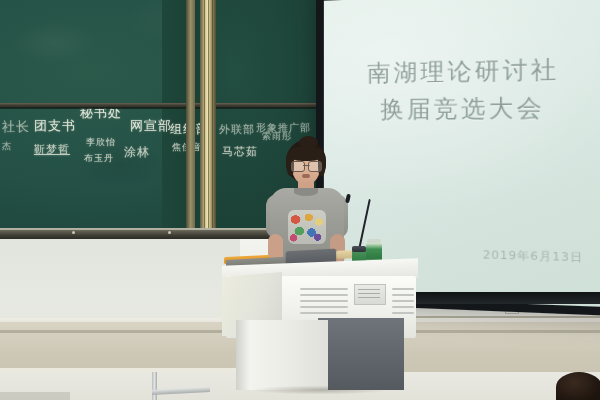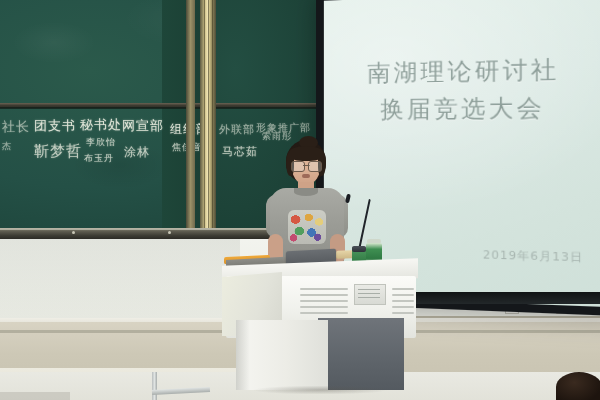--- a/index.html
+++ b/index.html
@@ -424,28 +424,28 @@
   <div class="bracket-h"></div>
 
   <div class="board">
     <div class="board-tex"></div>
   </div>
   <div class="board-mid-dark"></div>
   <div class="board-right"></div>
 
   <div class="chalk head dim" style="left:2px;top:118px;">社长</div>
   <div class="chalk head" style="left:34px;top:117px;">团支书</div>
-  <div class="chalk head" style="left:80px;top:116px;">秘书处</div>
-  <div class="chalk head" style="left:122px;top:117px;">网宣部</div>
+  <div class="chalk head" style="left:80px;top:104px;">秘书处</div>
+  <div class="chalk head" style="left:130px;top:117px;">网宣部</div>
   <div class="chalk head" style="left:170px;top:121px;font-size:12px;">组织部</div>
   <div class="chalk head dim" style="left:219px;top:122px;font-size:11px;">外联部</div>
   <div class="chalk head dim" style="left:256px;top:121px;font-size:10px;">形象推广部</div>
 
   <div class="chalk name dim" style="left:2px;top:140px;">杰</div>
-  <div class="chalk name" style="left:34px;top:142px;font-size:15px;">靳梦哲</div>
+  <div class="chalk name" style="left:34px;top:142px;font-size:11px;text-decoration:underline;">靳梦哲</div>
   <div class="chalk name" style="left:86px;top:136px;">李欣怡</div>
   <div class="chalk name" style="left:84px;top:152px;">布玉丹</div>
   <div class="chalk name" style="left:124px;top:144px;font-size:12px;">涂林</div>
   <div class="chalk name" style="left:172px;top:141px;">焦佳音</div>
   <div class="chalk name" style="left:222px;top:144px;font-size:11px;">马芯茹</div>
   <div class="chalk name dim" style="left:262px;top:130px;">索雨彤</div>
 
   <div class="board-rail-h"></div>
   <div class="board-rail-h2"></div>
   <div class="track-v2"></div>

